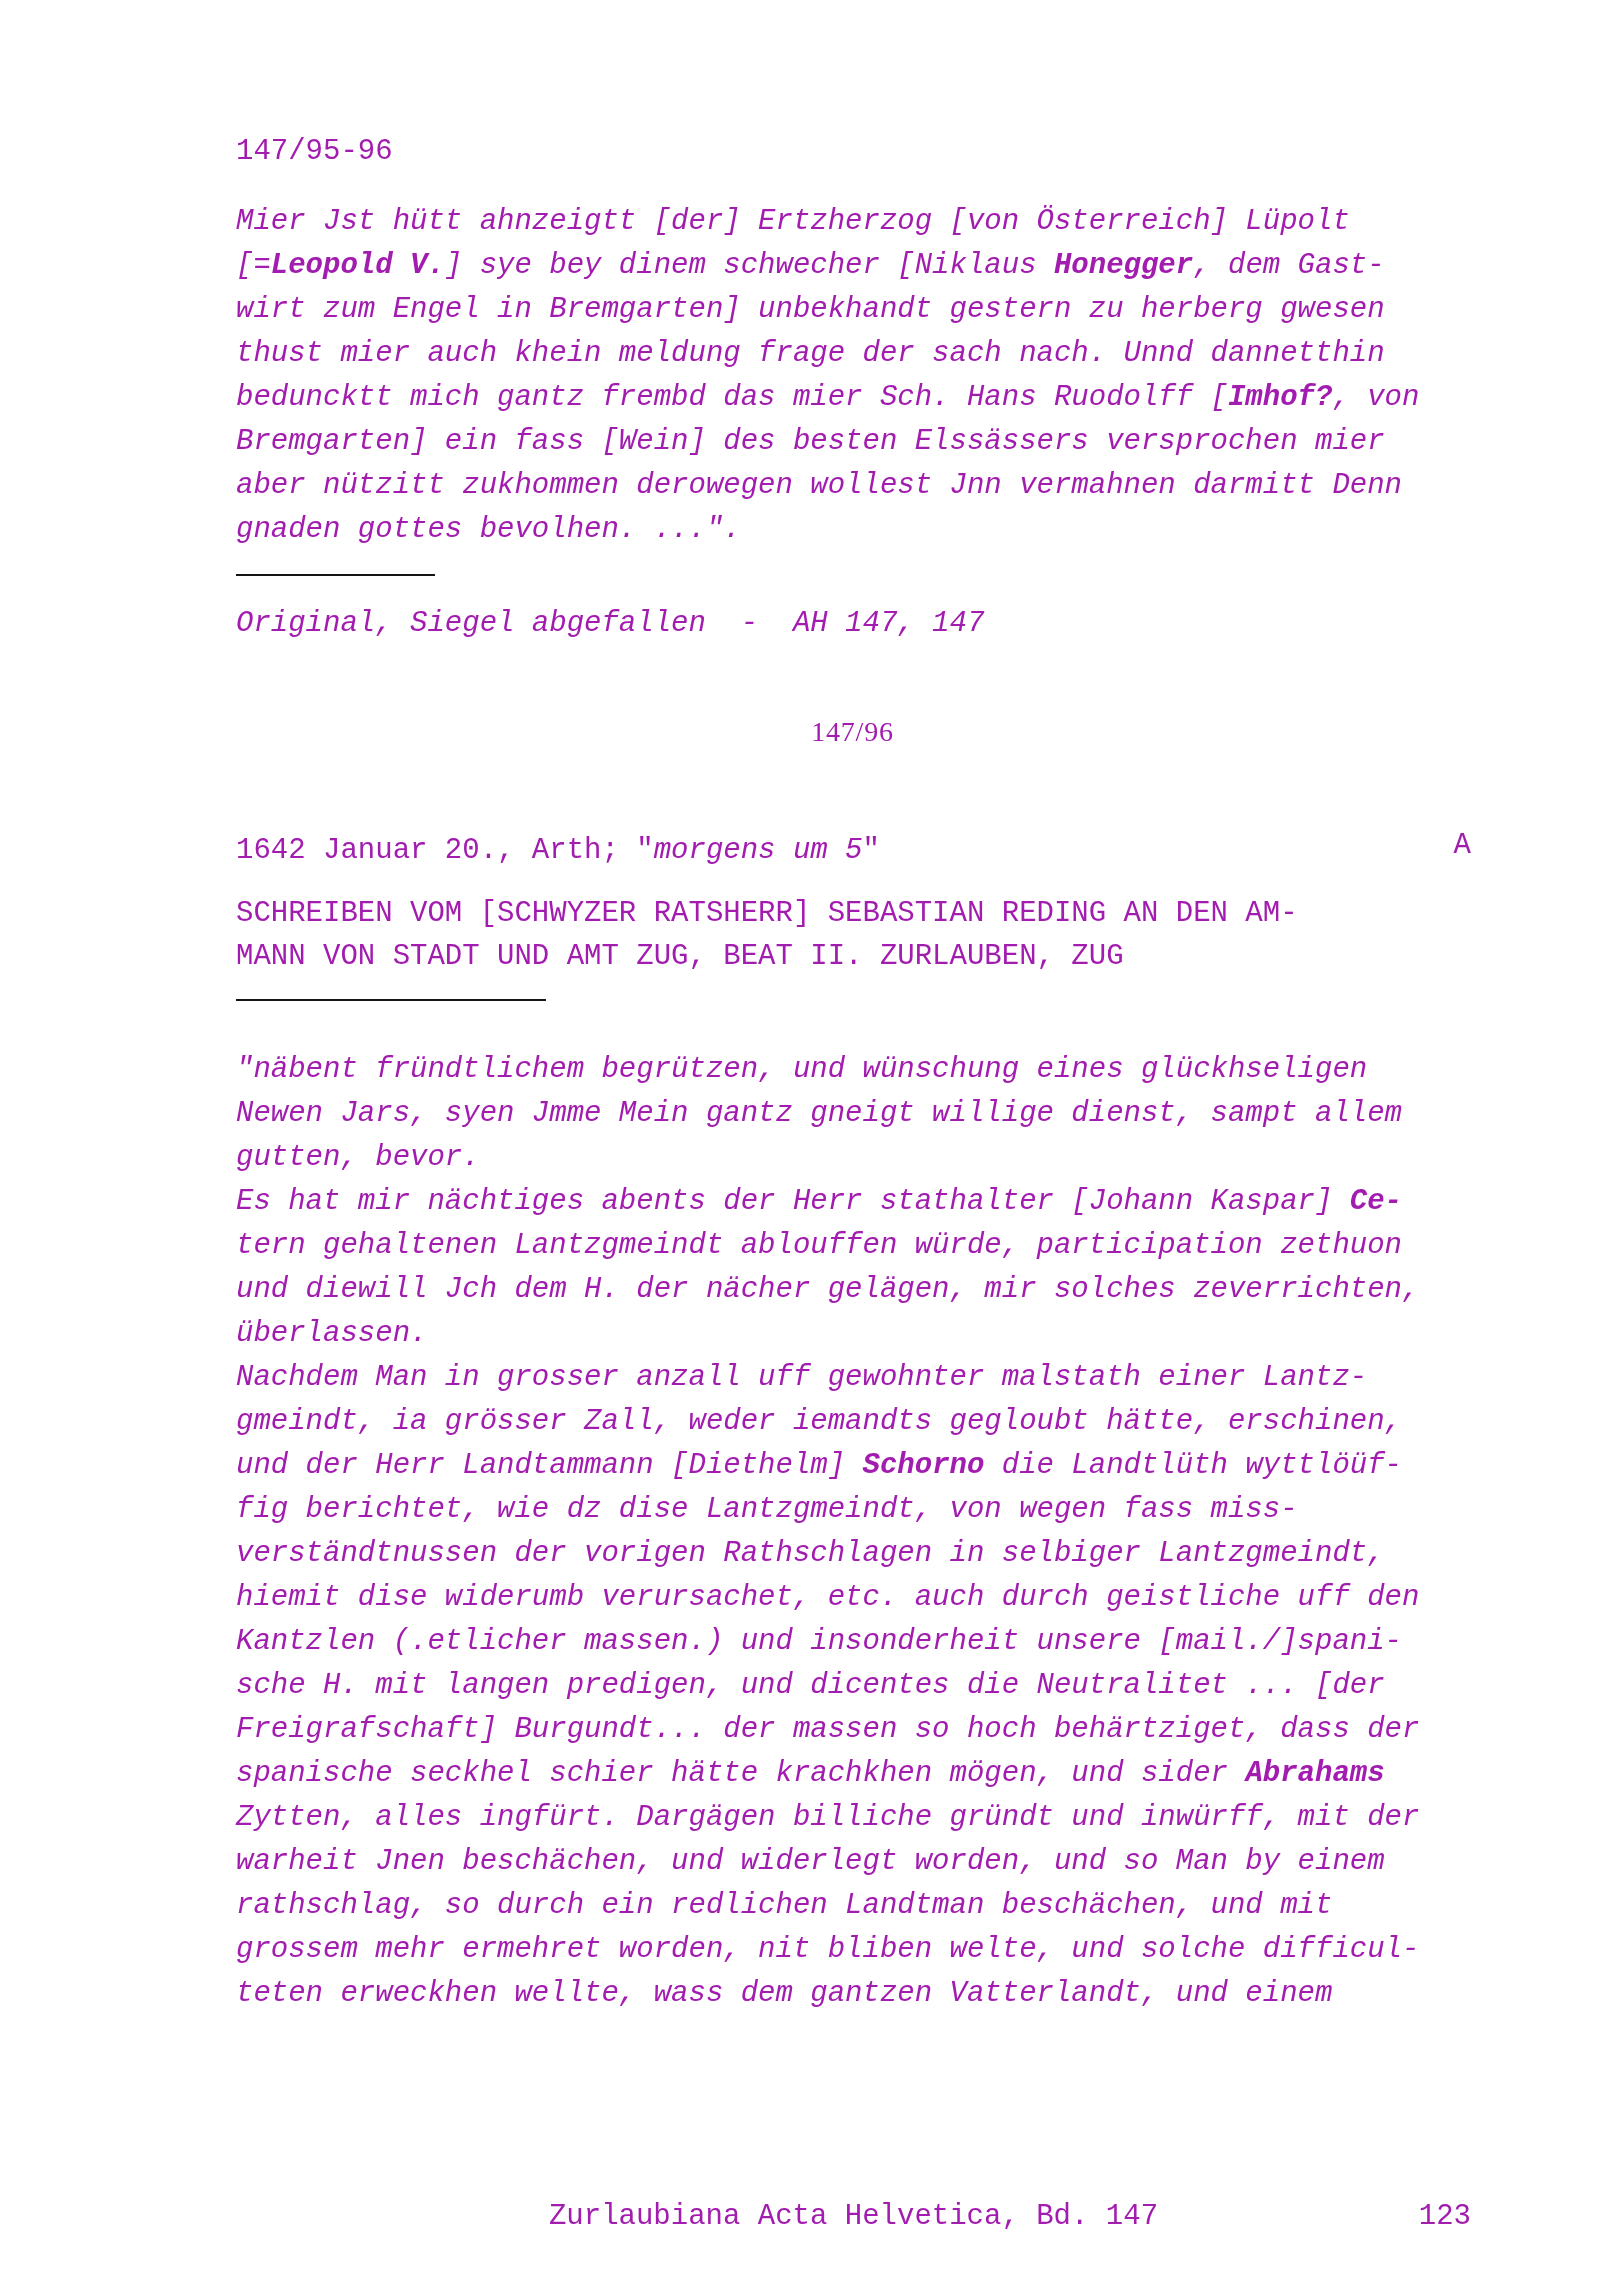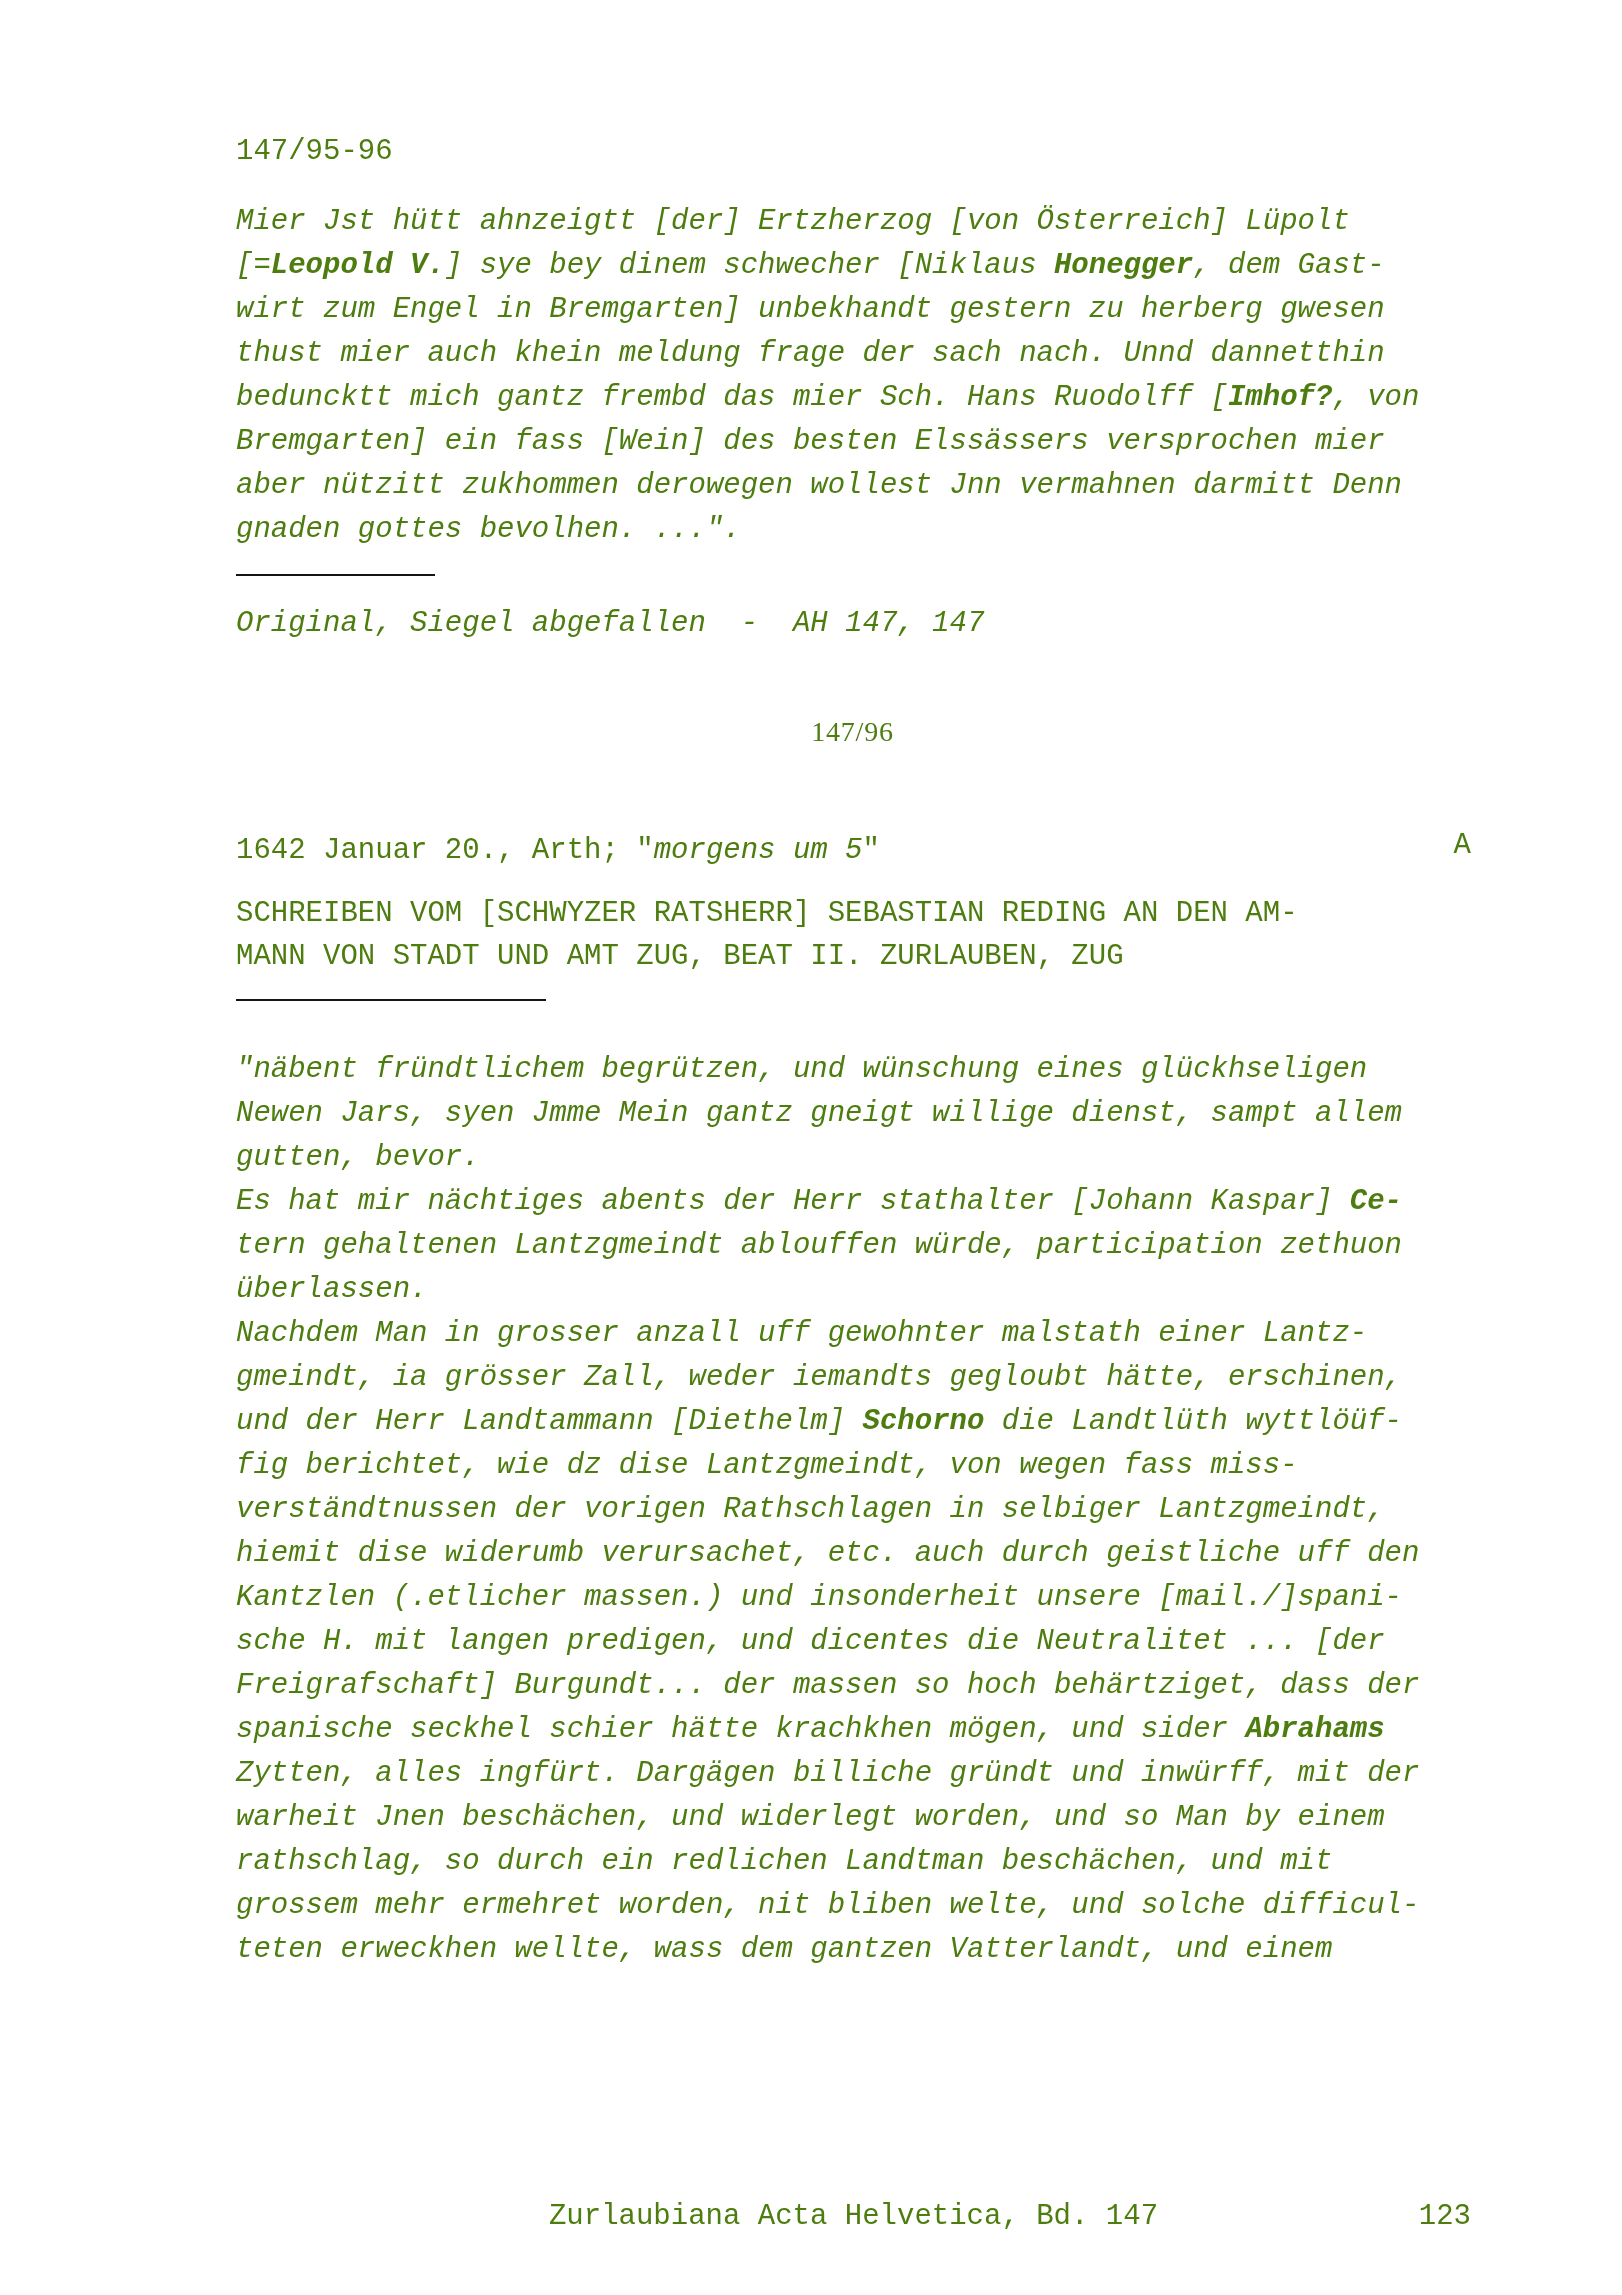--- a/index.html
+++ b/index.html
@@ -2,21 +2,21 @@
 <html style="font-size:13px"><head>
 <meta charset="utf-8">
 <style>
   * { margin:0; padding:0; box-sizing:border-box; }
   html,body { background:#ffffff; }
   .page {
     position:relative;
     width:1622px;
     height:2295px;
     background:#ffffff;
-    color:#4d7c0f;
+    color:#a21caf;
     font-family:"Liberation Mono","DejaVu Sans Mono",monospace;
     font-size:29px;
     overflow:hidden;
   }
   .tline { white-space:pre; line-height:44px; min-height:44px; }
   .italic { font-style:italic; }
   .b { font-weight:700; }
   .i { font-style:italic; }
 
   #header-ref { position:absolute; left:236px; top:135px; }
@@ -78,20 +78,21 @@
   </div>
 
   <div id="rule2"></div>
 
   <div id="body-block" class="italic">
       <div class="tline"><span>"näbent fründtlichem begrützen, und wünschung eines glückhseligen</span></div>
       <div class="tline"><span>Newen Jars, syen Jmme Mein gantz gneigt willige dienst, sampt allem</span></div>
       <div class="tline"><span>gutten, bevor.</span></div>
       <div class="tline"><span>Es hat mir nächtiges abents der Herr stathalter [Johann Kaspar] </span><span class="b">Ce-</span></div>
       <div class="tline"><span>tern gehaltenen Lantzgmeindt ablouffen würde, participation zethuon</span></div>
+      <div class="tline"><span>und diewill Jch dem H. der nächer gelägen, mir solches zeverrichten,</span></div>
       <div class="tline"><span>überlassen.</span></div>
       <div class="tline"><span>Nachdem Man in grosser anzall uff gewohnter malstath einer Lantz-</span></div>
       <div class="tline"><span>gmeindt, ia grösser Zall, weder iemandts gegloubt hätte, erschinen,</span></div>
       <div class="tline"><span>und der Herr Landtammann [Diethelm] </span><span class="b">Schorno</span><span> die Landtlüth wyttlöüf-</span></div>
       <div class="tline"><span>fig berichtet, wie dz dise Lantzgmeindt, von wegen fass miss-</span></div>
       <div class="tline"><span>verständtnussen der vorigen Rathschlagen in selbiger Lantzgmeindt,</span></div>
       <div class="tline"><span>hiemit dise widerumb verursachet, etc. auch durch geistliche uff den</span></div>
       <div class="tline"><span>Kantzlen (.etlicher massen.) und insonderheit unsere [mail./]spani-</span></div>
       <div class="tline"><span>sche H. mit langen predigen, und dicentes die Neutralitet ... [der</span></div>
       <div class="tline"><span>Freigrafschaft] Burgundt... der massen so hoch behärtziget, dass der</span></div>

